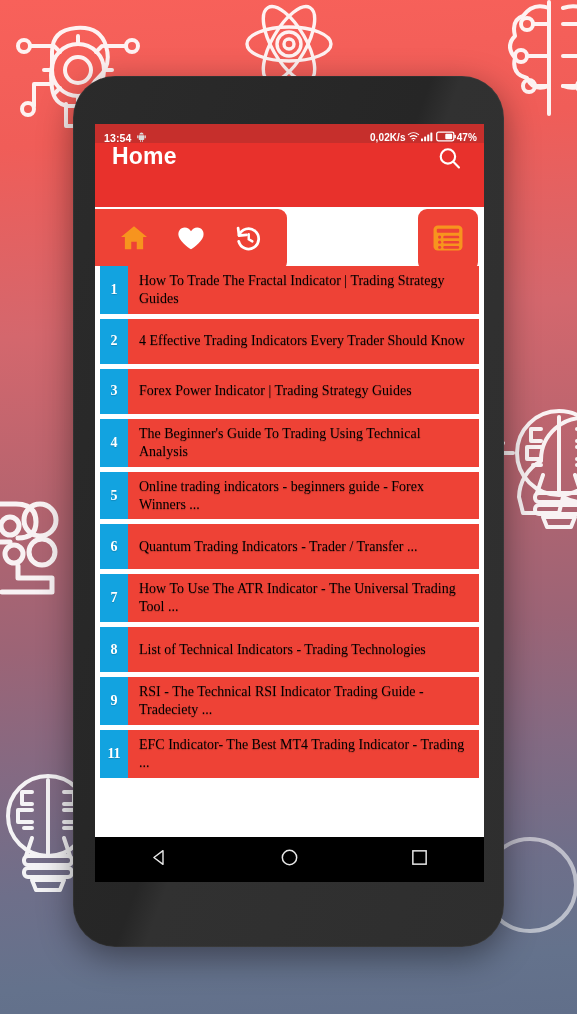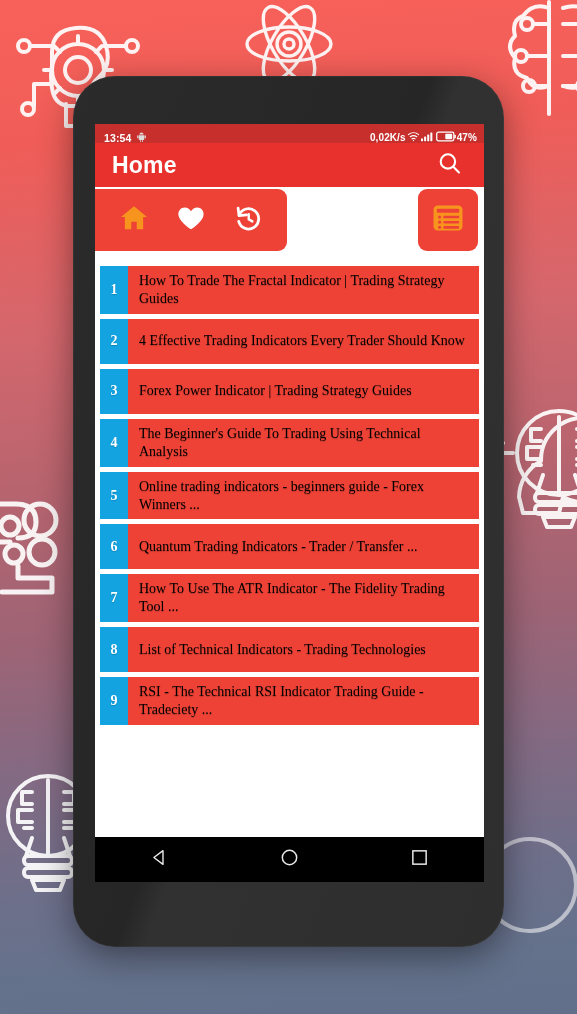--- a/index.html
+++ b/index.html
@@ -96,24 +96,24 @@
   }
   #statusbar .sb-left { display:flex; align-items:center; gap:5px; }
   #statusbar .sb-right {
     margin-left:auto; display:flex; align-items:center; gap:1px;
     font-size: 10px;
   }
   .sb-glyph { display:block; }
 
   
   #appbar {
-    height: 44px;
+    height: 64px;
     background: #e8312c;
     display: flex;
-    align-items: center;
+    align-items: flex-start;
     padding: 0 18px 0 17px;
   }
   #app-title {
     color:#fff;
     font-size: 23px;
     font-weight: bold;
     letter-spacing: .2px;
   }
   #search-btn {
     margin-left:auto;
@@ -440,29 +440,33 @@
         <div class="row">
           <div class="row-num">5</div>
           <div class="row-text">Online trading indicators - beginners guide - Forex Winners ...</div>
         </div>
         <div class="row">
           <div class="row-num">6</div>
           <div class="row-text">Quantum Trading Indicators - Trader / Transfer ...</div>
         </div>
         <div class="row">
           <div class="row-num">7</div>
-          <div class="row-text">How To Use The ATR Indicator - The Fidelity Trading Tool ...</div>
+          <div class="row-text">How To Use The ATR Indicator - The Universal Trading Tool ...</div>
         </div>
         <div class="row">
           <div class="row-num">8</div>
           <div class="row-text">List of Technical Indicators - Trading Technologies</div>
         </div>
         <div class="row">
           <div class="row-num">9</div>
           <div class="row-text">RSI - The Technical RSI Indicator Trading Guide - Tradeciety ...</div>
+        </div>
+        <div class="row">
+          <div class="row-num">11</div>
+          <div class="row-text">EFC Indicator- The Best MT4 Trading Indicator - Trading ...</div>
         </div>
       </div>
 
   </div>
 
   <div id="navbar">
     <div class="nbtn">
       <span>
         <svg width="21" height="21" viewBox="0 0 24 24" fill="none" stroke="#e8e8e8" stroke-width="1.6" stroke-linejoin="round">
           <path d="M16 4.2 L5.6 12 L16 19.8 Z"></path>

